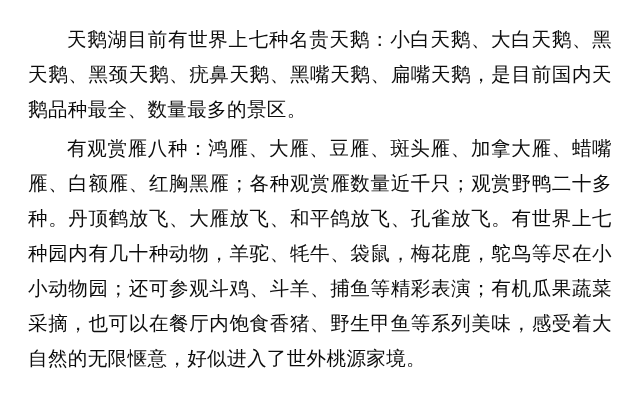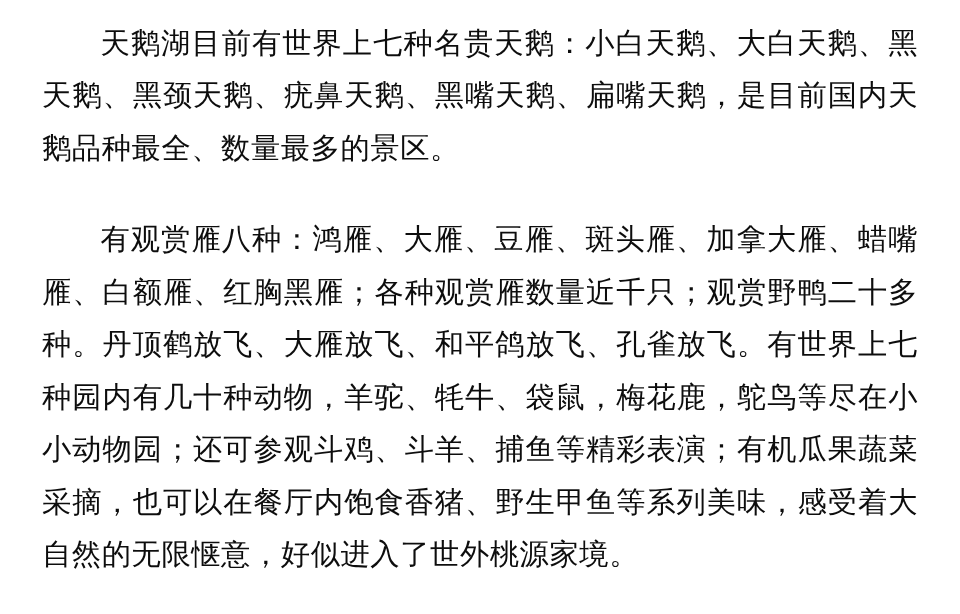--- a/index.html
+++ b/index.html
@@ -10,36 +10,36 @@
     width: 640px;
     height: 409px;
     background: #ffffff;
     font-family: "Liberation Serif", "DejaVu Serif", serif;
     overflow: hidden;
   }
   .page {
     box-sizing: border-box;
     width: 640px;
     height: 409px;
-    padding: 12px 28px 0 28px;
+    padding: 22px 28px 0 28px;
     background: #ffffff;
   }
   .para {
     color: #0d0d0d;
     font-size: 19.5px;
     line-height: 35px;
     text-align: justify;
     text-justify: inter-ideograph;
     text-indent: 2em;
     margin: 0 0 4px 0;
     letter-spacing: 0.4px;
     font-weight: 400;
   }
   .para.second {
-    margin-top: 26px;
+    margin-top: 4px;
   }
 </style>
 </head>
 <body>
 
 <div class="page">
   <p class="para first">天鹅湖目前有世界上七种名贵天鹅：小白天鹅、大白天鹅、黑天鹅、黑颈天鹅、疣鼻天鹅、黑嘴天鹅、扁嘴天鹅，是目前国内天鹅品种最全、数量最多的景区。</p>
   <p class="para second">有观赏雁八种：鸿雁、大雁、豆雁、斑头雁、加拿大雁、蜡嘴雁、白额雁、红胸黑雁；各种观赏雁数量近千只；观赏野鸭二十多种。丹顶鹤放飞、大雁放飞、和平鸽放飞、孔雀放飞。有世界上七种园内有几十种动物，羊驼、牦牛、袋鼠，梅花鹿，鸵鸟等尽在小小动物园；还可参观斗鸡、斗羊、捕鱼等精彩表演；有机瓜果蔬菜采摘，也可以在餐厅内饱食香猪、野生甲鱼等系列美味，感受着大自然的无限惬意，好似进入了世外桃源家境。</p>
 </div>
 

